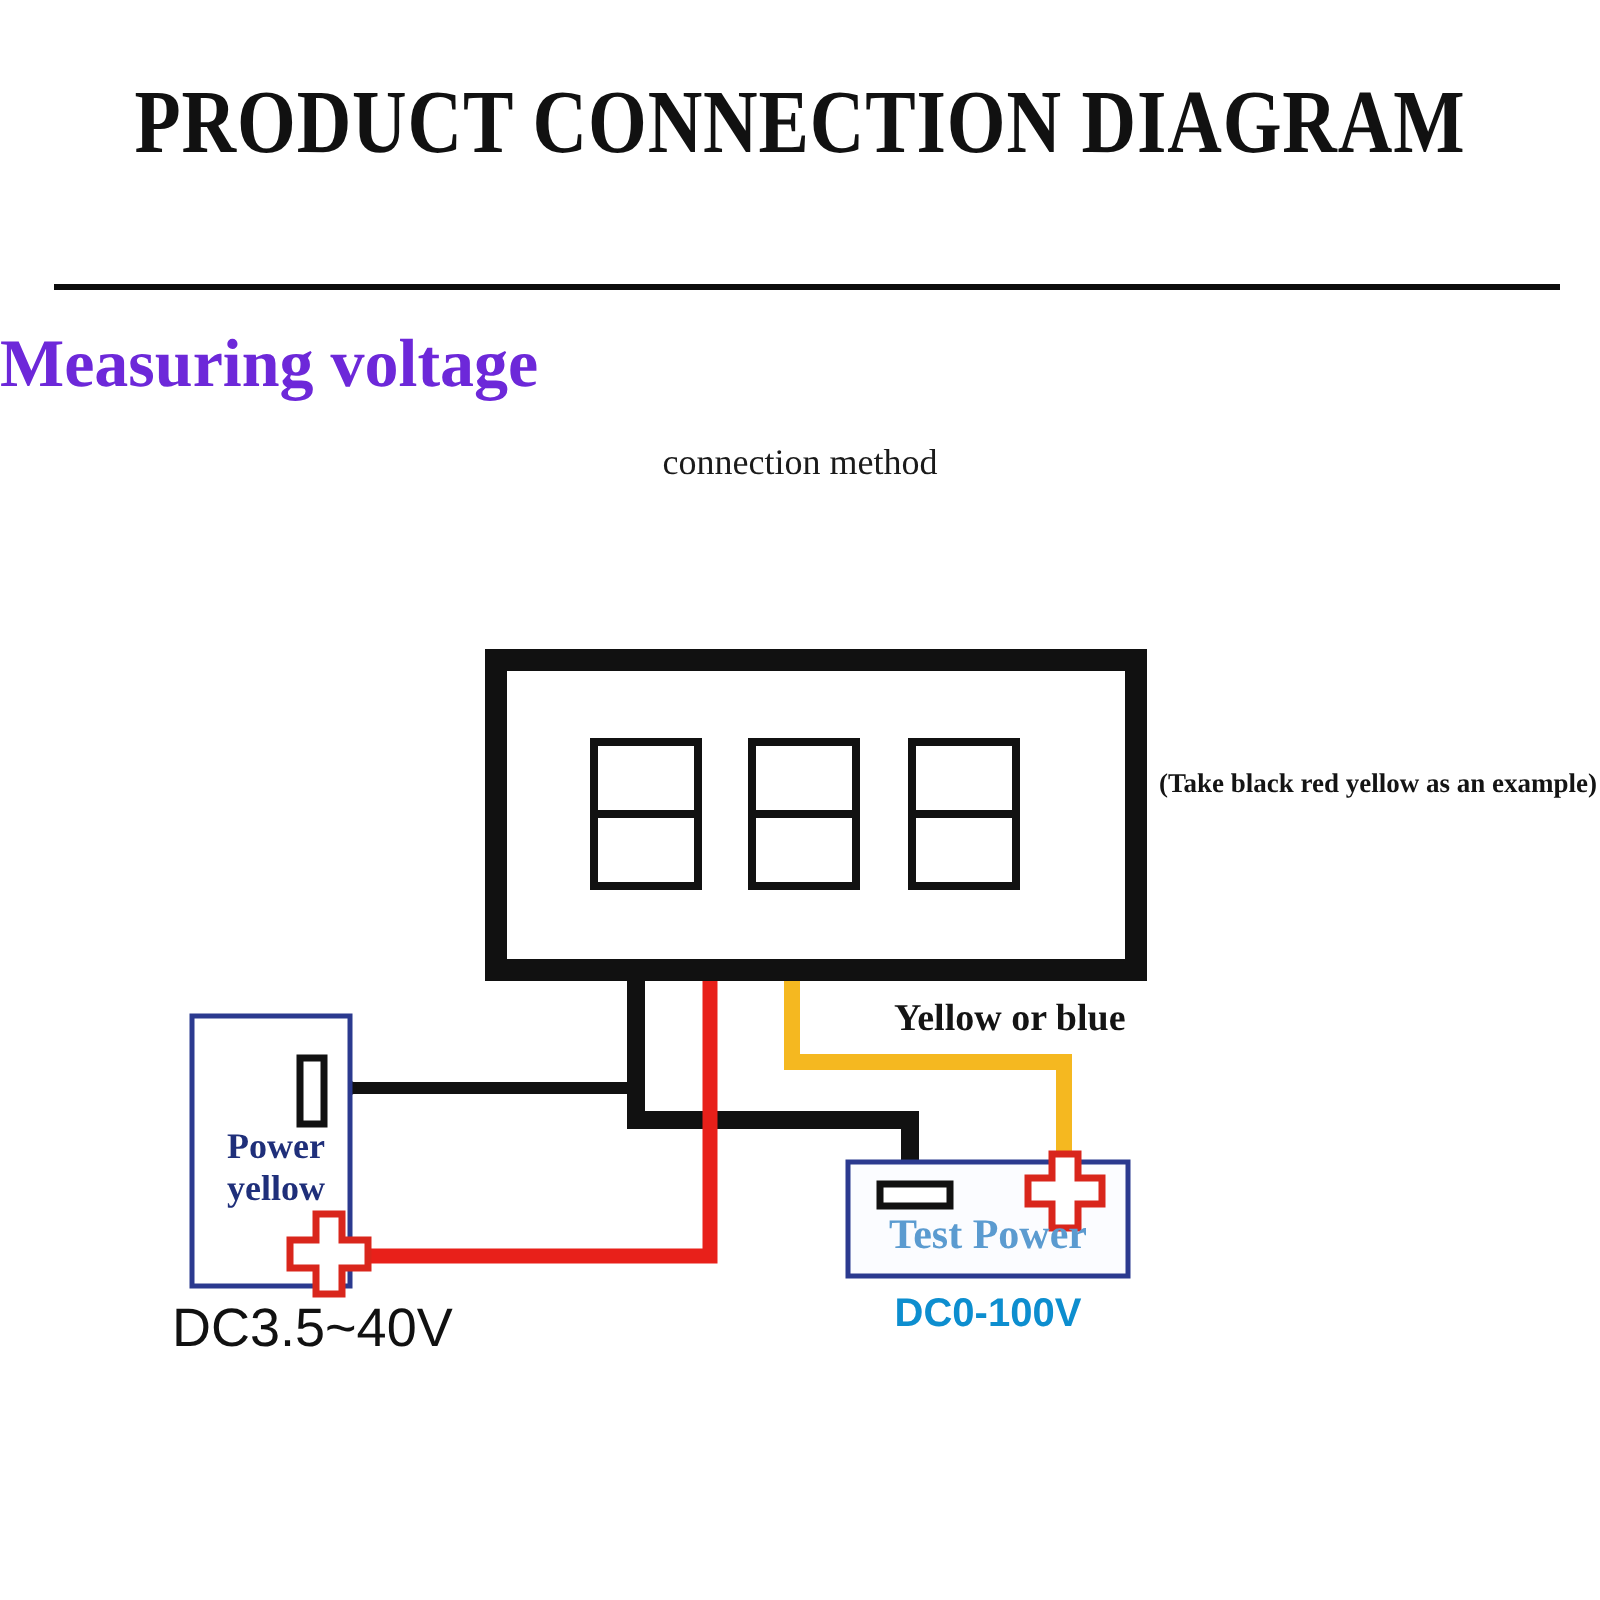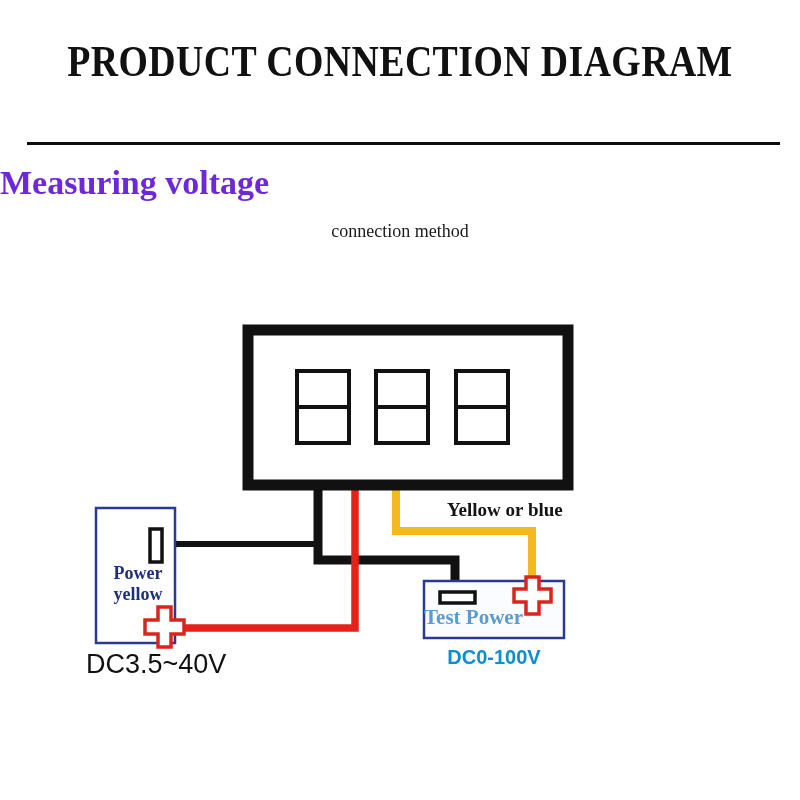--- a/index.html
+++ b/index.html
@@ -116,20 +116,21 @@
     font-size: 27px;
     line-height: 32px;
     color: #111111;
     white-space: nowrap;
   }
   .tp-label {
     position: absolute;
     left: 424px;
     top: 605px;
     width: 140px;
+    text-align: center;
     font-weight: bold;
     font-size: 21px;
     line-height: 25px;
     color: #5b9bd0;
   }
   .tp-caption {
     position: absolute;
     left: 424px;
     top: 645px;
     width: 140px;
@@ -214,20 +215,21 @@
     <g>
       <path d="M 526 577 L 539 577 L 539 589 L 551 589 L 551 602
                L 539 602 L 539 614 L 526 614 L 526 602 L 514 602
                L 514 589 L 526 589 Z" fill="#ffffff" stroke="#d9261c" stroke-width="3.5" stroke-linejoin="miter"></path>
     </g>
   </g>
 
 </svg>
 
 <div class="note-right">
+  <div>(Take black red yellow as an example)</div>
 </div>
 
 <div class="wire-label-yellow">Yellow or blue</div>
 
 <div class="ps-label">
   <div>Power</div>
   <div>yellow</div>
 </div>
 
 <div class="ps-caption">DC3.5~40V</div>

